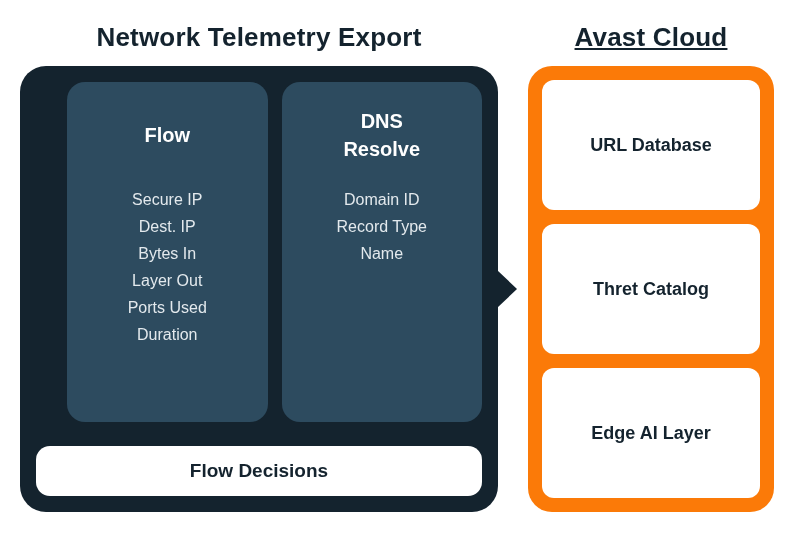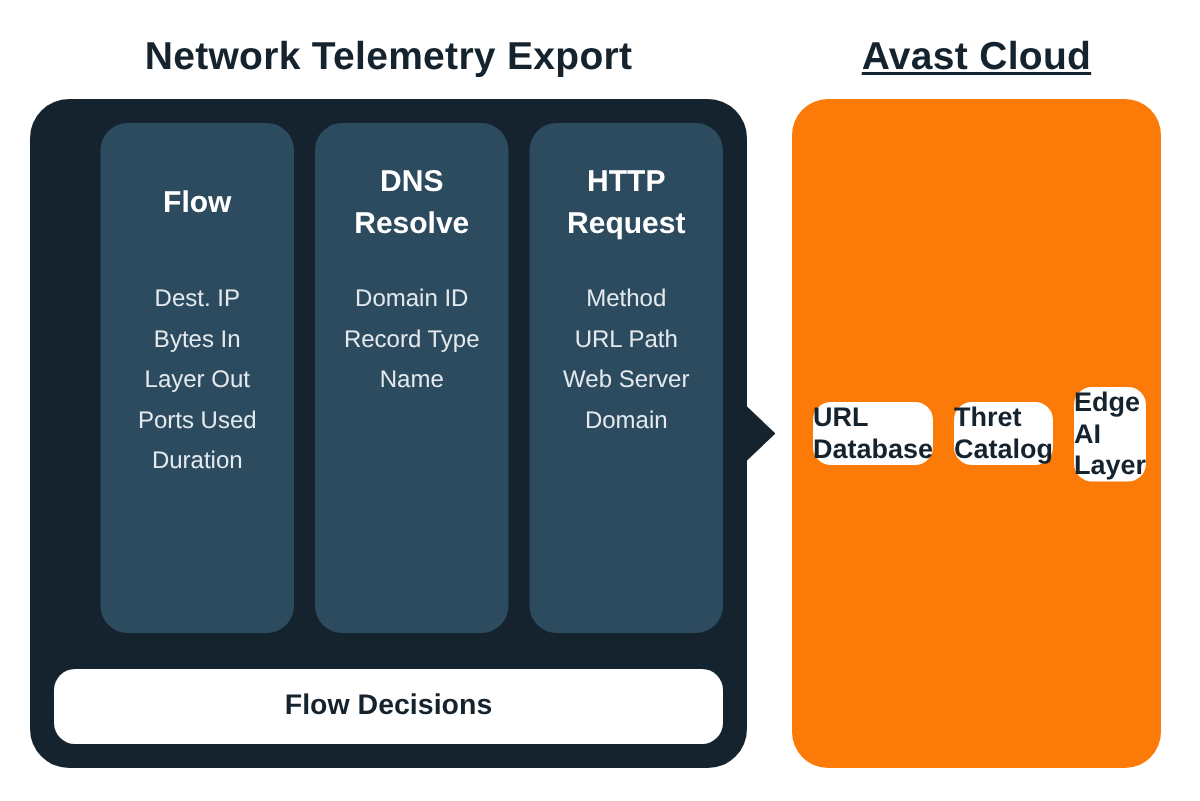--- a/index.html
+++ b/index.html
@@ -103,23 +103,22 @@
 
   
   .orange-panel {
     position: absolute;
     left: 528px; top: 66px;
     width: 246px; height: 446px;
     background: #fb7a08;
     border-radius: 24px;
     padding: 14px;
     display: flex;
-    flex-direction: row;
+    flex-direction: column;
     gap: 14px;
-    align-items: center;
   }
   .cloud-card {
     flex: 1;
     background: #ffffff;
     border-radius: 12px;
     display: flex;
     align-items: center;
     justify-content: center;
     font-size: 18px;
     font-weight: 700;
@@ -134,45 +133,38 @@
   <div class="panel-title left">Network Telemetry Export</div>
 
   <div class="panel-title right">Avast Cloud</div>
 
   <div class="dark-panel">
     <div class="columns">
 
       <div class="col-card">
         <div class="col-header">Flow</div>
         <div class="col-items">
+          <div class="col-item">Secure IP</div>
           <div class="col-item">Dest. IP</div>
           <div class="col-item">Bytes In</div>
           <div class="col-item">Layer Out</div>
           <div class="col-item">Ports Used</div>
           <div class="col-item">Duration</div>
         </div>
       </div>
 
       <div class="col-card">
         <div class="col-header">DNS Resolve</div>
         <div class="col-items">
           <div class="col-item">Domain ID</div>
           <div class="col-item">Record Type</div>
           <div class="col-item">Name</div>
         </div>
       </div>
 
-      <div class="col-card">
-        <div class="col-header">HTTP Request</div>
-        <div class="col-items">
-          <div class="col-item">Method</div>
-          <div class="col-item">URL Path</div>
-          <div class="col-item">Web Server Domain</div>
-        </div>
-      </div>
 
     </div>
 
     <div class="hbar">Flow Decisions</div>
 
     <div class="arrow-tab"></div>
   </div>
 
   <div class="orange-panel">
     <div class="cloud-card">URL Database</div>

